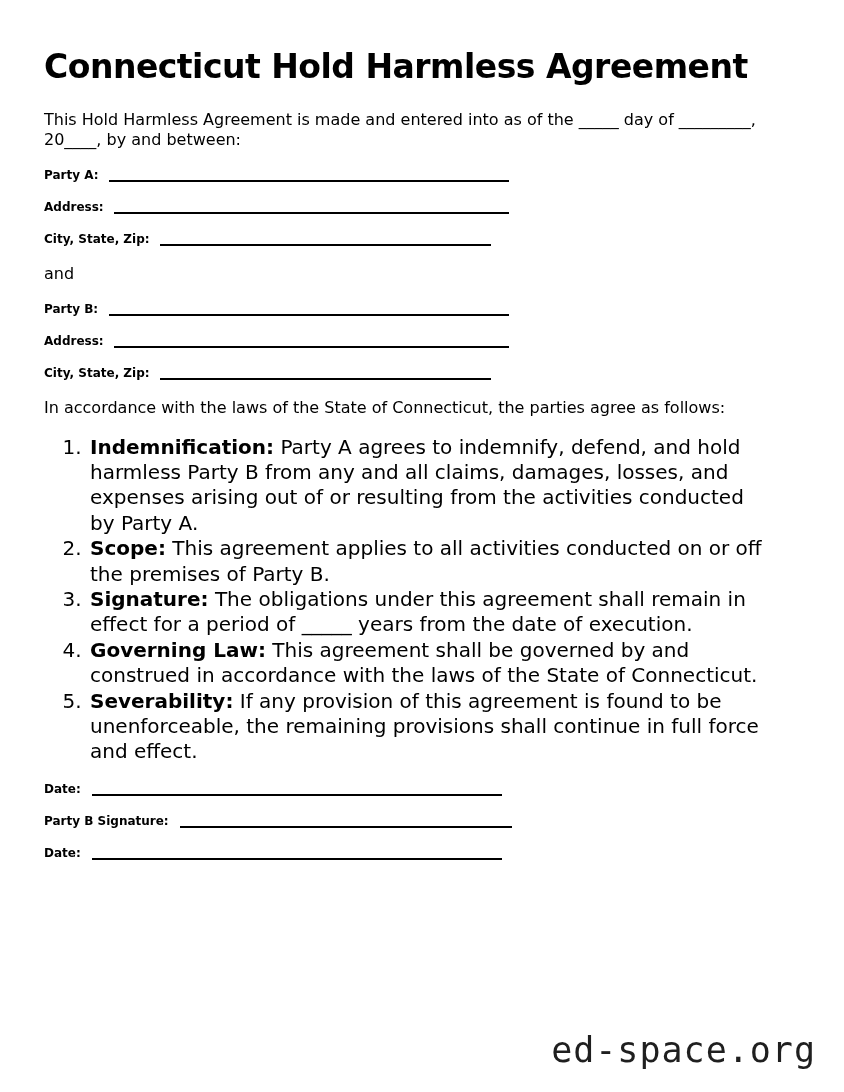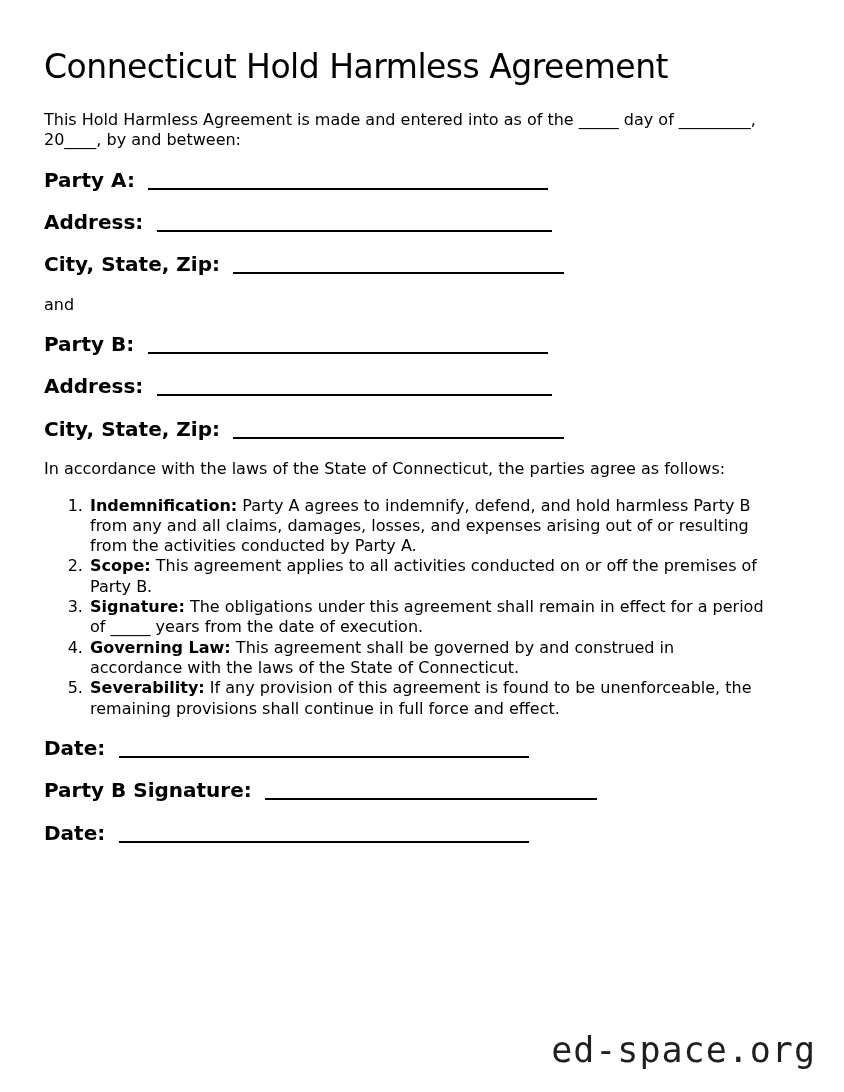--- a/index.html
+++ b/index.html
@@ -18,54 +18,54 @@
     width: 844px;
     height: 1092px;
     background: #ffffff;
   }
   .content {
     padding: 48px 40px 0 44px;
     width: 806px;
   }
   h1.doc-title {
     font-size: 33px;
-    font-weight: normal;
+    font-weight: bold;
     letter-spacing: -0.5px;
     margin: 0 0 24px 0;
     line-height: 1.15;
     white-space: nowrap;
   }
   p.body-text {
     font-size: 16px;
     line-height: 1.27;
     margin: 4px 0;
   }
   p.field-row {
-    font-size: 20px;
+    font-size: 12px;
     line-height: 1.27;
     margin: 17px 0;
     white-space: nowrap;
   }
   .field-label { font-weight: bold; }
   .blank-line {
     display: inline-block;
     height: 0.95em;
     border-bottom: 2px solid #000;
     margin-left: 7px;
     margin-bottom: -3px;
   }
   .w-name    { width: 400px; }
   .w-address { width: 395px; }
   .w-city    { width: 331px; }
   .w-sig     { width: 332px; }
   .w-date    { width: 410px; }
   ol.clause-list {
     margin: 16px 0;
     padding-left: 44px;
-    font-size: 16px;
+    font-size: 20px;
     line-height: 1.27;
   }
   ol.clause-list li { margin: 0; padding-left: 2px; }
   .clause-term { font-weight: bold; }
   .footer-watermark {
     position: absolute;
     right: 28px;
     bottom: 22px;
     font-family: "DejaVu Sans Mono", "Liberation Mono", monospace;
     font-size: 35px;

